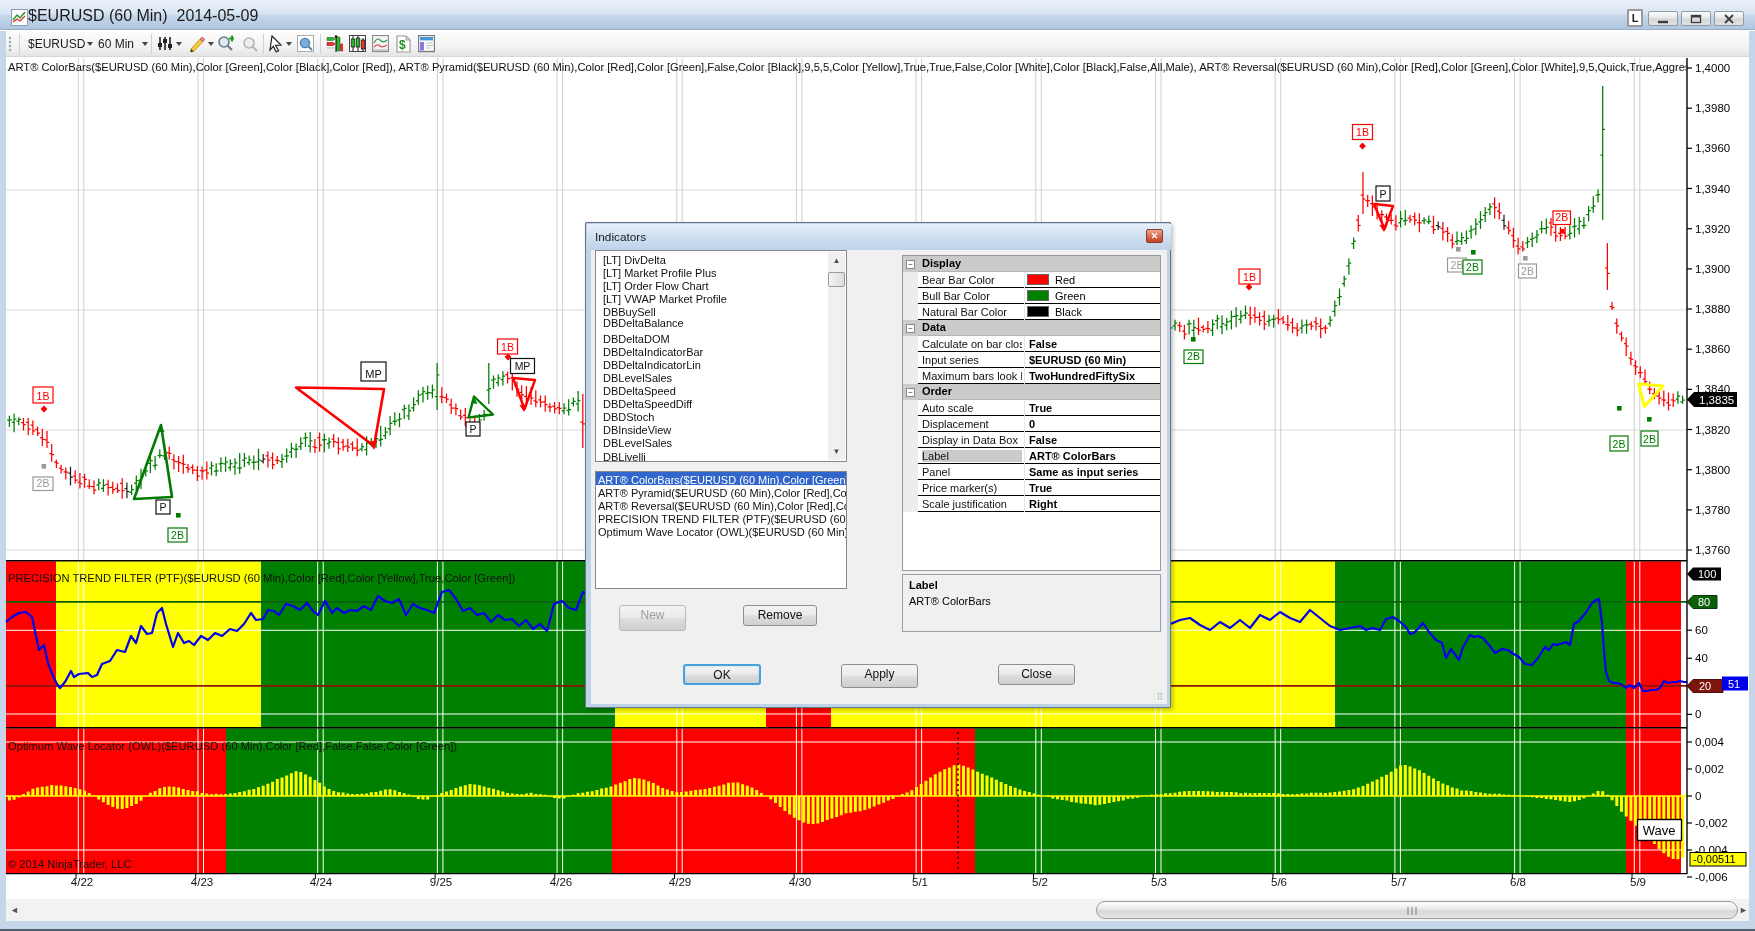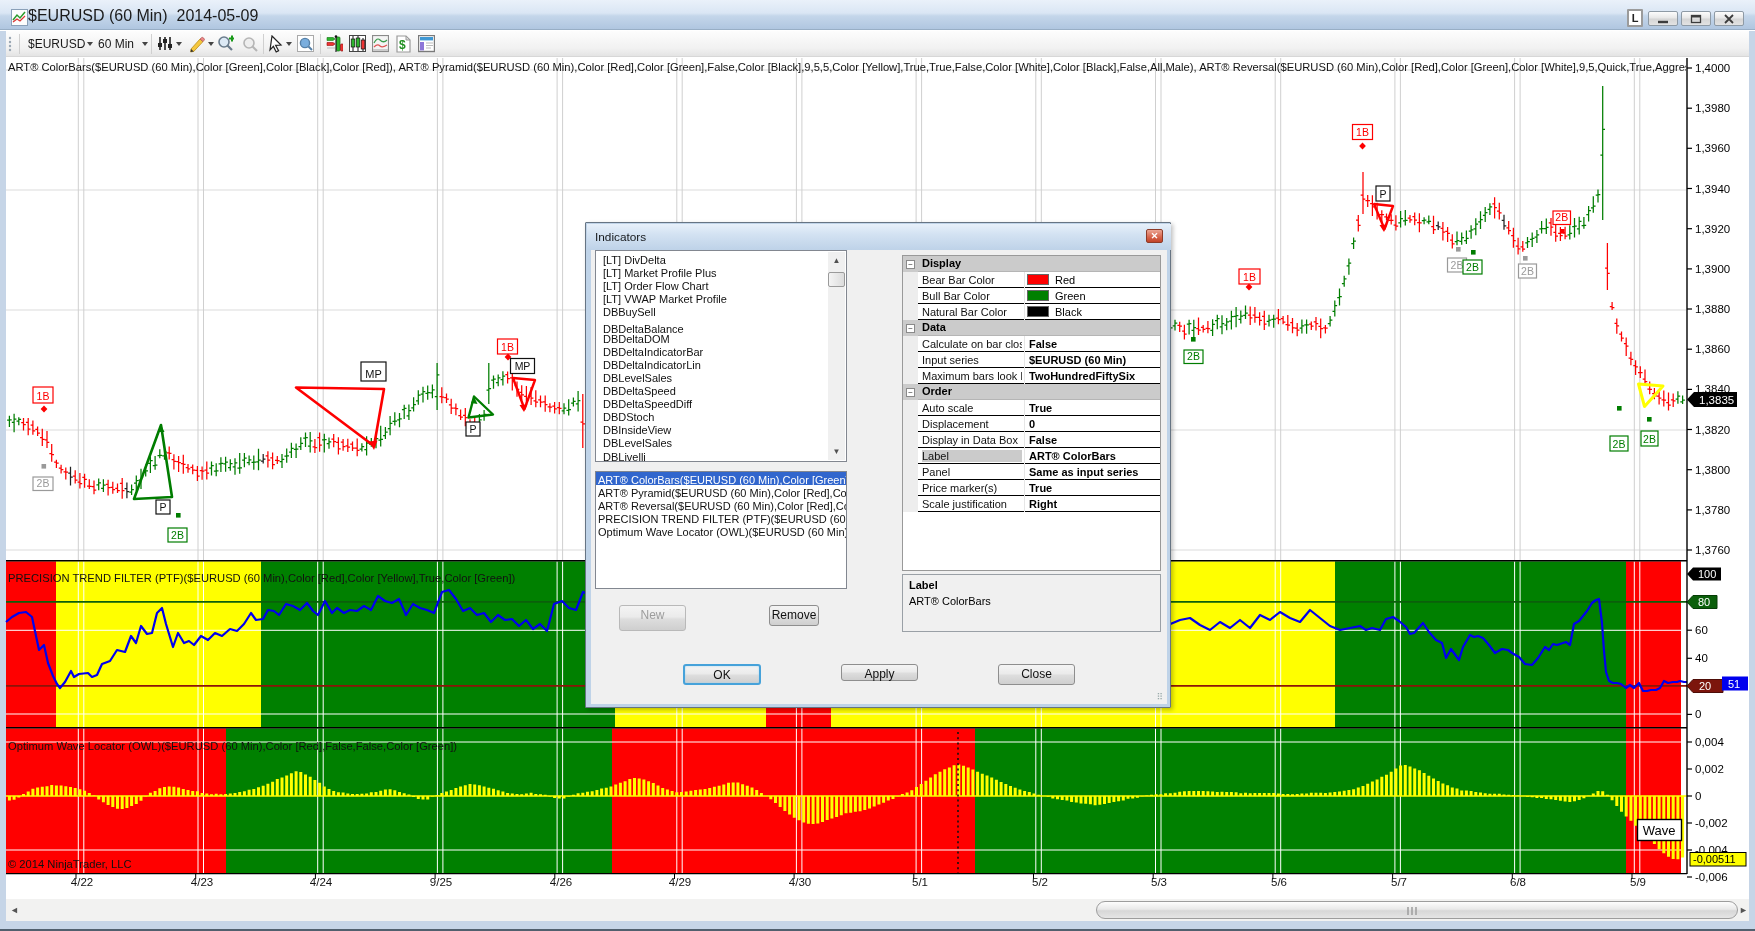--- a/index.html
+++ b/index.html
@@ -368,21 +368,21 @@
       <span>Indicators</span>
     </div>
  <div id="dlgclose" class="abs">✕</div>
  <div id="dlgbody" class="abs">
   <div id="list1" class="abs">
         <div class="li" style="top:3.0px">[LT] DivDelta</div>
         <div class="li" style="top:16.1px">[LT] Market Profile Plus</div>
         <div class="li" style="top:29.2px">[LT] Order Flow Chart</div>
         <div class="li" style="top:42.3px">[LT] VWAP Market Profile</div>
         <div class="li" style="top:55.4px">DBBuySell</div>
-        <div class="li" style="top:72px">DBDeltaBalance</div>
+        <div class="li" style="top:66px">DBDeltaBalance</div>
         <div class="li" style="top:81.6px">DBDeltaDOM</div>
         <div class="li" style="top:94.7px">DBDeltaIndicatorBar</div>
         <div class="li" style="top:107.8px">DBDeltaIndicatorLin</div>
         <div class="li" style="top:120.9px">DBLevelSales</div>
         <div class="li" style="top:134.0px">DBDeltaSpeed</div>
         <div class="li" style="top:147.1px">DBDeltaSpeedDiff</div>
         <div class="li" style="top:160.2px">DBDStoch</div>
         <div class="li" style="top:173.3px">DBInsideView</div>
         <div class="li" style="top:186.4px">DBLevelSales</div>
         <div class="li" style="top:199.5px">DBLivelli</div>
@@ -394,21 +394,21 @@
   </div>
   <div id="list2" class="abs">
         <div class="sel"></div>
         <div class="li" style="top:1.5px;left:2px;color:#fff">ART® ColorBars($EURUSD (60 Min),Color [Green],Color [Black],Color [Red])</div>
         <div class="li" style="top:14.6px;left:2px;color:#111">ART® Pyramid($EURUSD (60 Min),Color [Red],Color [Green],False</div>
         <div class="li" style="top:27.7px;left:2px;color:#111">ART® Reversal($EURUSD (60 Min),Color [Red],Color [Green]</div>
         <div class="li" style="top:40.8px;left:2px;color:#111">PRECISION TREND FILTER (PTF)($EURUSD (60 Min)</div>
         <div class="li" style="top:53.9px;left:2px;color:#111">Optimum Wave Locator (OWL)($EURUSD (60 Min),Color</div>
       </div>
   <div class="btn" style="left:28px;top:355px;width:67px;height:26px;line-height:19px;color:#9c9c9c;border-color:#b9b9b9">New</div>
-  <div class="btn" style="left:178px;top:355px;width:50px;height:21px;line-height:19px">Remove</div>
+  <div class="btn" style="left:152px;top:355px;width:74px;height:21px;line-height:19px">Remove</div>
   <div id="pgrid" class="abs">
         <div class="prow pcat" style="top:0px">
           <div class="pgut"></div>
           <div class="pbox">−</div>
           <b>Display</b>
         </div>
         <div class="prow" style="top:16px">
           <div class="pgut"></div>
           <div class="pdiv"></div>
           <div class="plab" style="">Bear Bar Color</div>
@@ -498,17 +498,17 @@
           <div class="pdiv"></div>
           <div class="plab" style="">Scale justification</div>
           <div class="pval">Right</div>
         </div>
       </div>
   <div id="phelp" class="abs">
         <div style="position:absolute;left:6px;top:4px;font-size:11px;font-weight:bold">Label</div>
     <div style="position:absolute;left:6px;top:20px;font-size:11px">ART® ColorBars</div>
       </div>
   <div class="btn" style="left:92px;top:414px;width:78px;height:21px;line-height:19px;border:2px solid #46a2da;box-shadow:inset 0 0 2px #9fd3f0">OK</div>
-  <div class="btn" style="left:250px;top:414px;width:77px;height:17px;line-height:19px">Apply</div>
+  <div class="btn" style="left:250px;top:414px;width:77px;height:24px;line-height:19px">Apply</div>
   <div class="btn" style="left:407px;top:414px;width:77px;height:21px;line-height:19px">Close</div>
   <div style="position:absolute;right:3px;bottom:2px;color:#9aa;font-size:9px;letter-spacing:1px">⠿</div>
  </div>
 </div>
 
 </body></html>

